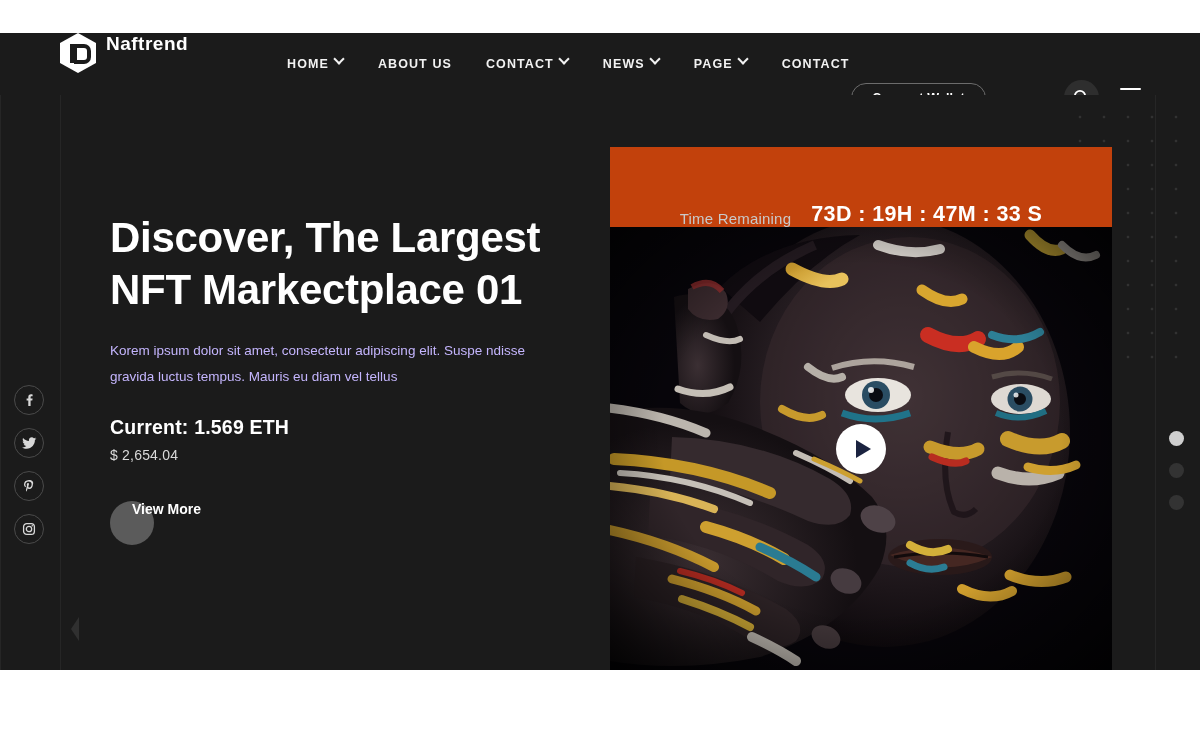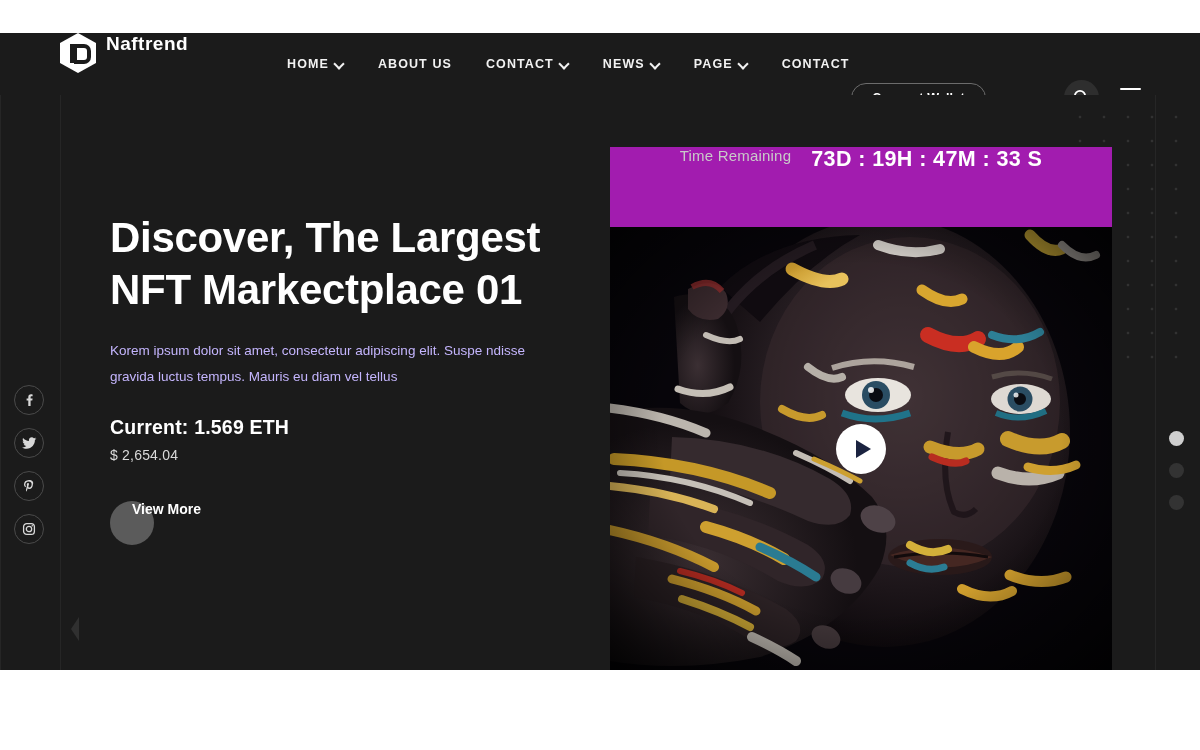--- a/index.html
+++ b/index.html
@@ -32,21 +32,21 @@
   }
   .logo-hex-inner::after {
     content:''; position:absolute; left:4px; top:0; width:13px; height:12px;
     border:4px solid #1b1b1b; border-radius:0 7px 7px 0; border-left:none; background:transparent;
   }
   .logo-text { color:#ffffff; font-size:19px; font-weight:bold; letter-spacing:0.5px; }
 
   .nav { position:absolute; left:270px; top:0; height:62px; display:flex; align-items:center; gap:0; }
   .nav-item {
     color:#f2f2f2; font-size:12.5px; font-weight:bold; letter-spacing:1.1px;
-    padding:0 17px; display:flex; align-items:flex-end; gap:6px; cursor:pointer; white-space:nowrap;
+    padding:0 17px; display:flex; align-items:flex-start; gap:6px; cursor:pointer; white-space:nowrap;
   }
   .caret { display:inline-block; width:9px; height:9px; position:relative; top:-2px; }
   .caret::after {
     content:''; position:absolute; left:0; top:0; width:6px; height:6px;
     border-right:2px solid #f2f2f2; border-bottom:2px solid #f2f2f2; transform:rotate(45deg);
   }
 
   .wallet-btn {
     position:absolute; left:851px; top:50px; width:135px; height:30px;
     border:1px solid #6c6c6c; border-radius:16px; background:transparent;
@@ -107,22 +107,22 @@
     position:absolute; left:0; top:0; width:44px; height:44px; border-radius:50%;
     background:#5b5b5b;
   }
   .viewmore-label {
     position:relative; z-index:2; margin-left:22px; color:#ffffff; font-size:14px; font-weight:bold;
   }
 
   
   .media { position:absolute; left:610px; top:52px; width:502px; }
   .timer-bar {
-    width:502px; height:80px; background:#a21caf;
-    display:flex; align-items:flex-start; justify-content:center; gap:20px;
+    width:502px; height:80px; background:#c2410c;
+    display:flex; align-items:flex-end; justify-content:center; gap:20px;
   }
   .timer-label { color:#c9c9c9; font-size:15px; letter-spacing:0.2px; }
   .timer-value { color:#ffffff; font-size:21.5px; font-weight:bold; letter-spacing:0.4px; }
 
   .photo { position:relative; width:502px; height:443px; overflow:hidden; background:#05060a; }
   .photo svg { display:block; width:502px; height:443px; }
   .playbtn {
     position:absolute; left:50%; top:50%; transform:translate(-50%,-50%);
     width:50px; height:50px; border-radius:50%; background:#ffffff;
     display:flex; align-items:center; justify-content:center; cursor:pointer;

